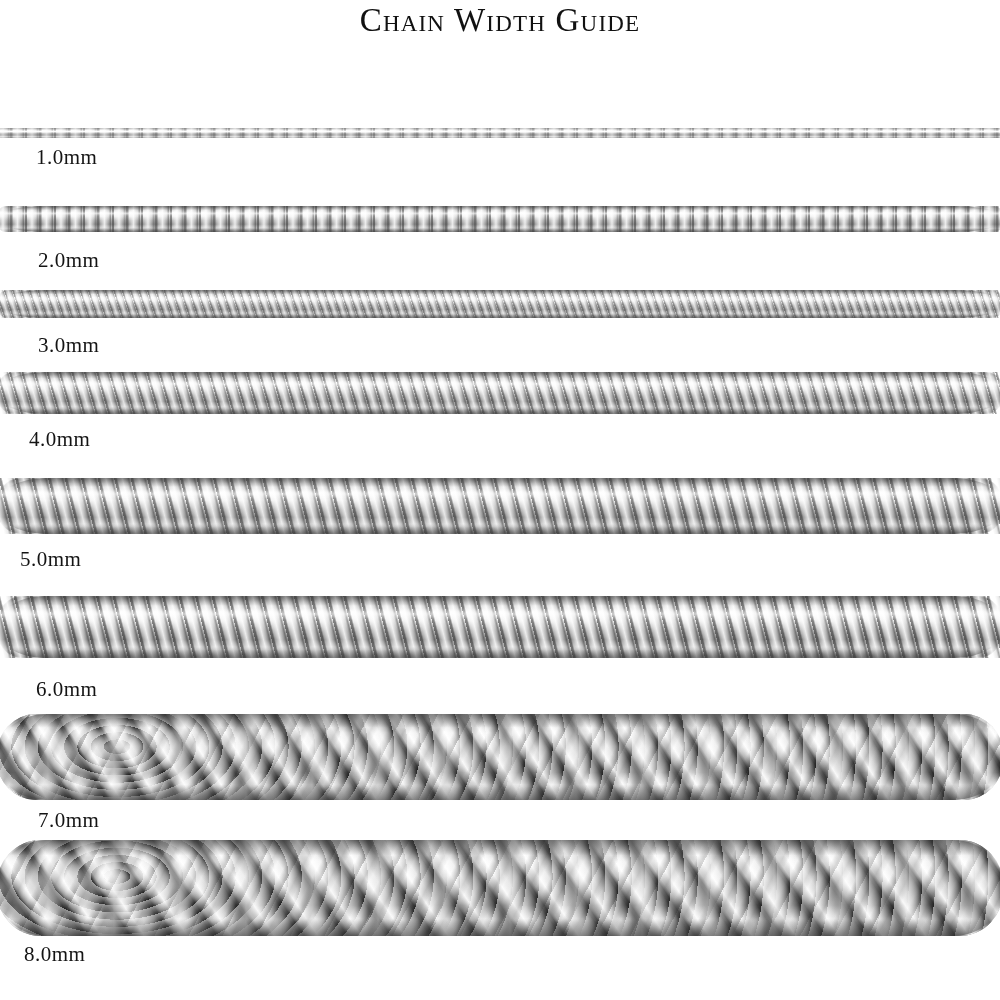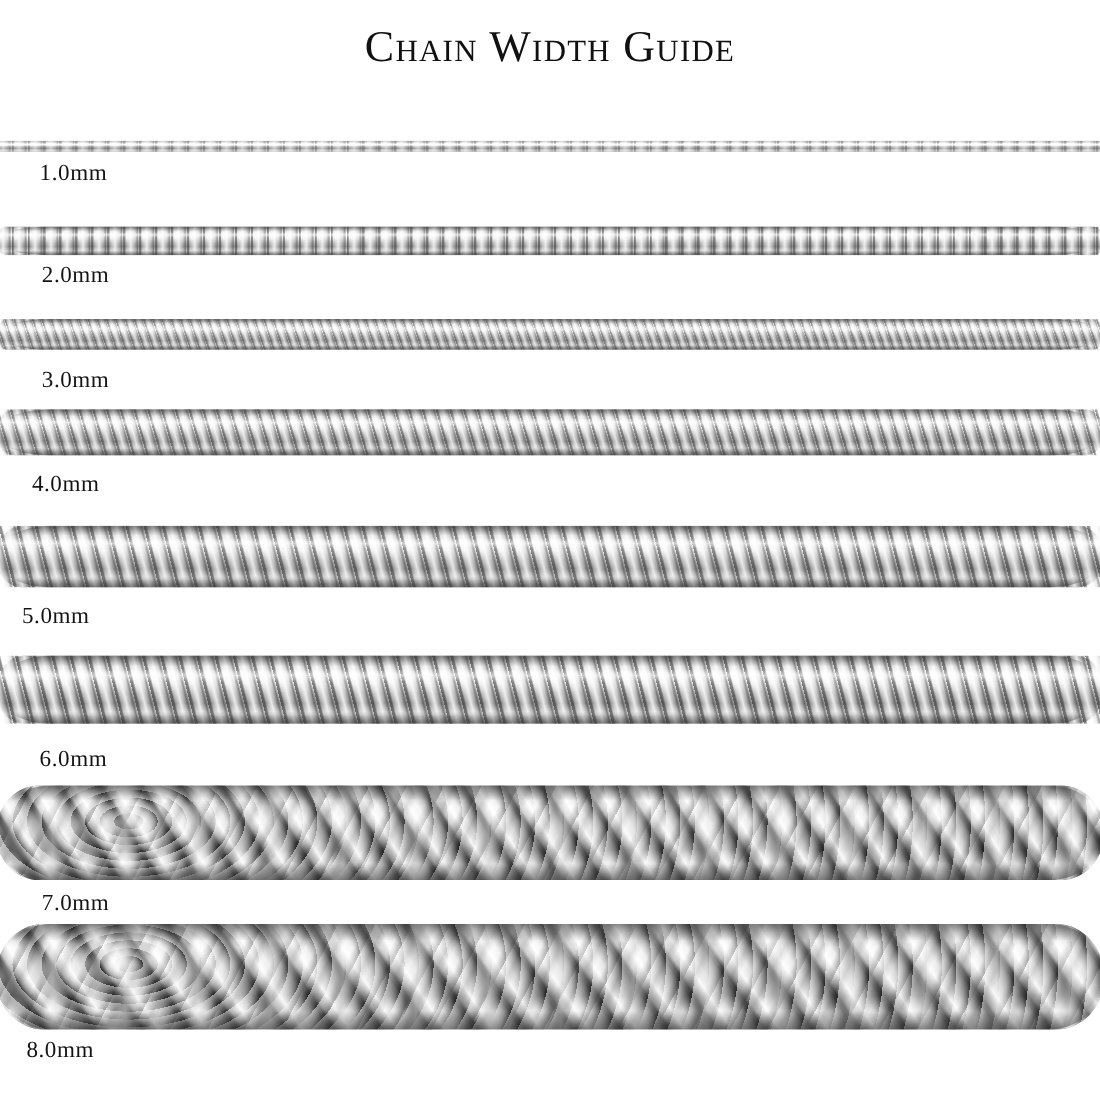--- a/index.html
+++ b/index.html
@@ -17,26 +17,26 @@
   }
 
   #guide {
     position: relative;
     width: 1000px;
     height: 1000px;
   }
 
   .title {
     position: absolute;
-    top: 18px;
+    top: 2px;
     left: 0;
     width: 1000px;
     text-align: center;
     font-family: "Liberation Serif", serif;
-    font-size: 40px;
+    font-size: 33px;
     letter-spacing: 1.2px;
     color: #111111;
     font-variant: small-caps;
     white-space: nowrap;
   }
 
   .row {
     position: absolute;
     left: 0;
     width: 1000px;
@@ -226,21 +226,21 @@
     <div class="label" style="top:145px; left:36px;">1.0mm</div>
   </div>
 
   <div class="row" style="top:0;">
     <div class="chain" style="top:206px; height:26px;">
       <div class="metal-bar" style="border-radius:10px/50%;"></div>
       <div class="tex tex-box" style="opacity:0.9;"></div>
       <div class="edge-shade"></div>
       <div class="hi-streak" style="top:5px;height:5px;opacity:0.6;"></div>
     </div>
-    <div class="label" style="top:237px; left:38px;">2.0mm</div>
+    <div class="label" style="top:248px; left:38px;">2.0mm</div>
   </div>
 
   <div class="row" style="top:0;">
     <div class="chain" style="top:290px; height:28px;">
       <div class="metal-bar" style="border-radius:12px/50%;"></div>
       <div class="tex tex-snake-fine" style="opacity:0.8;"></div>
       <div class="edge-shade"></div>
       <div class="hi-streak" style="top:6px;height:6px;opacity:0.55;"></div>
     </div>
     <div class="label" style="top:333px; left:38px;">3.0mm</div>

